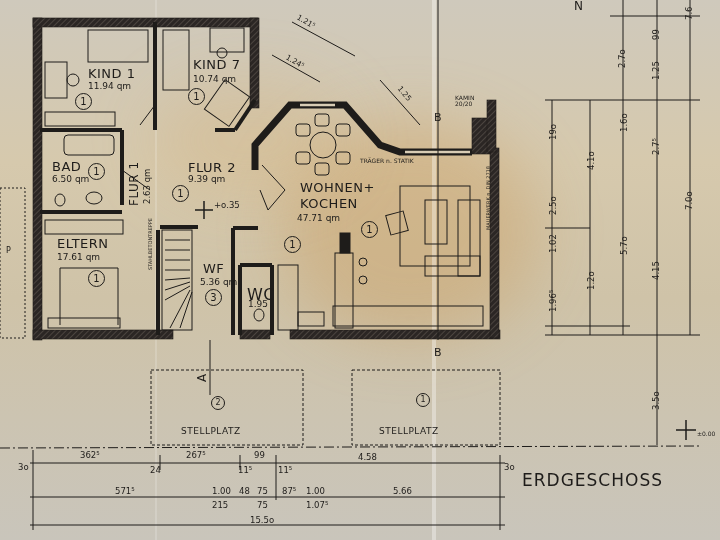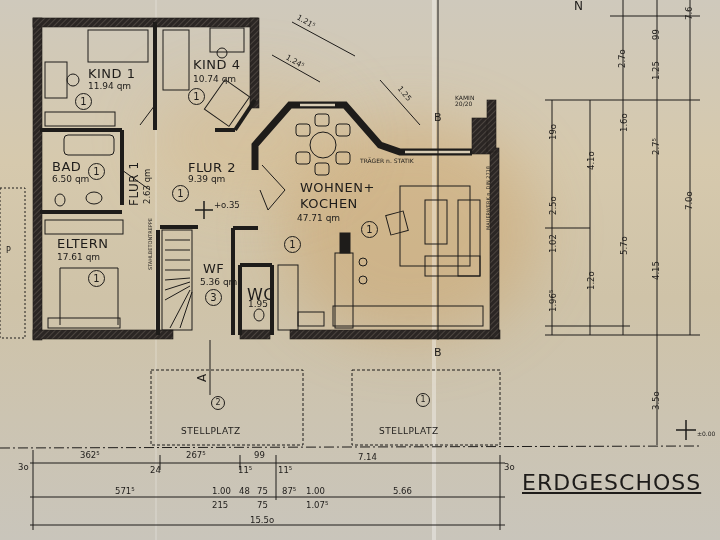--- a/index.html
+++ b/index.html
@@ -11,21 +11,21 @@
   }
   .paper-fold { position:absolute; top:0; bottom:0; width:4px; background:rgba(255,255,255,0.35); }
   .stain { position:absolute; border-radius:50%; filter:blur(30px); }
   svg { position:absolute; left:0; top:0; }
   .lbl { position:absolute; white-space:nowrap; line-height:1; }
   .room { font-size:13px; letter-spacing:0.5px; }
   .area { font-size:9px; }
   .dim { font-size:8.5px; }
   .vdim { position:absolute; font-size:8.5px; transform:rotate(-90deg); transform-origin:left top; white-space:nowrap; }
   .circ { position:absolute; width:15px; height:15px; border:1.6px solid #1e1c1a; border-radius:50%; font-size:10px; text-align:center; line-height:15px; }
-  .title { font-size:22px; letter-spacing:1px;text-decoration:underline; }
+  .title { font-size:17px; letter-spacing:1px; }
 </style>
 </head>
 <body>
 
 <div class="stain" style="left:280px;top:120px;width:260px;height:220px;background:rgba(200,150,80,0.35);"></div>
 <div class="stain" style="left:150px;top:80px;width:200px;height:120px;background:rgba(210,170,110,0.25);"></div>
 <div class="paper-fold" style="left:432px;"></div>
 <div class="paper-fold" style="left:155px;width:2px;opacity:0.5;"></div>
 
 <svg width="720" height="540" viewBox="0 0 720 540">
@@ -174,21 +174,21 @@
     <line x1="686" y1="420" x2="686" y2="440" stroke-width="1.5"></line>
     <line x1="195" y1="210" x2="213" y2="210" stroke-width="1.5"></line>
     <line x1="204" y1="201" x2="204" y2="219" stroke-width="1.5"></line>
   </g>
 </svg>
 
 <div class="lbl room" style="left:88px;top:67px;">KIND 1</div>
 <div class="lbl area" style="left:88px;top:82px;">11.94 qm</div>
 <div class="circ" style="left:75px;top:93px;">1</div>
 
-<div class="lbl room" style="left:193px;top:58px;">KIND 4</div>
+<div class="lbl room" style="left:193px;top:58px;">KIND 7</div>
 <div class="lbl area" style="left:193px;top:75px;">10.74 qm</div>
 <div class="circ" style="left:188px;top:88px;">1</div>
 
 <div class="lbl room" style="left:52px;top:160px;">BAD</div>
 <div class="lbl area" style="left:52px;top:175px;">6.50 qm</div>
 <div class="circ" style="left:88px;top:163px;">1</div>
 
 <div class="vdim room" style="left:127px;top:206px;font-size:12px;">FLUR 1</div>
 <div class="vdim" style="left:142px;top:204px;">2.63 qm</div>
 
@@ -233,21 +233,21 @@
 
 <div class="lbl title" style="left:522px;top:472px;">ERDGESCHOSS</div>
 
 <div class="lbl dim" style="left:18px;top:463px;">3o</div>
 <div class="lbl dim" style="left:80px;top:451px;">362⁵</div>
 <div class="lbl dim" style="left:150px;top:466px;">24</div>
 <div class="lbl dim" style="left:186px;top:451px;">267⁵</div>
 <div class="lbl dim" style="left:238px;top:466px;">11⁵</div>
 <div class="lbl dim" style="left:254px;top:451px;">99</div>
 <div class="lbl dim" style="left:278px;top:466px;">11⁵</div>
-<div class="lbl dim" style="left:358px;top:453px;">7.14</div>
+<div class="lbl dim" style="left:358px;top:453px;">4.58</div>
 <div class="lbl dim" style="left:504px;top:463px;">3o</div>
 <div class="lbl dim" style="left:115px;top:487px;">571⁵</div>
 <div class="lbl dim" style="left:212px;top:487px;">1.00</div>
 <div class="lbl dim" style="left:239px;top:487px;">48</div>
 <div class="lbl dim" style="left:257px;top:487px;">75</div>
 <div class="lbl dim" style="left:282px;top:487px;">87⁵</div>
 <div class="lbl dim" style="left:306px;top:487px;">1.00</div>
 <div class="lbl dim" style="left:393px;top:487px;">5.66</div>
 <div class="lbl dim" style="left:212px;top:501px;">215</div>
 <div class="lbl dim" style="left:257px;top:501px;">75</div>

